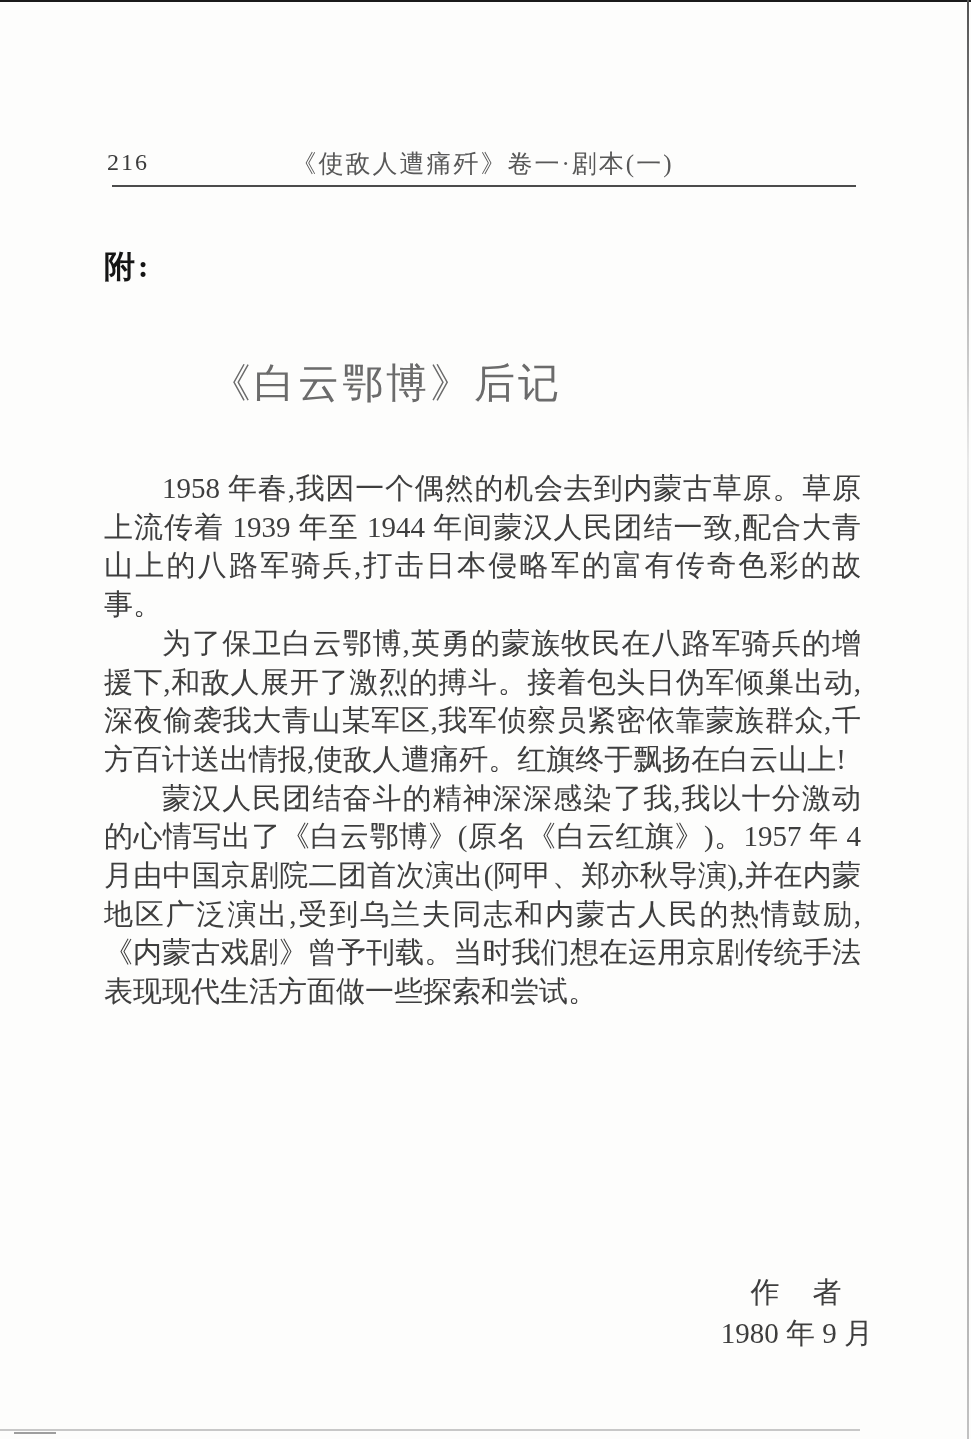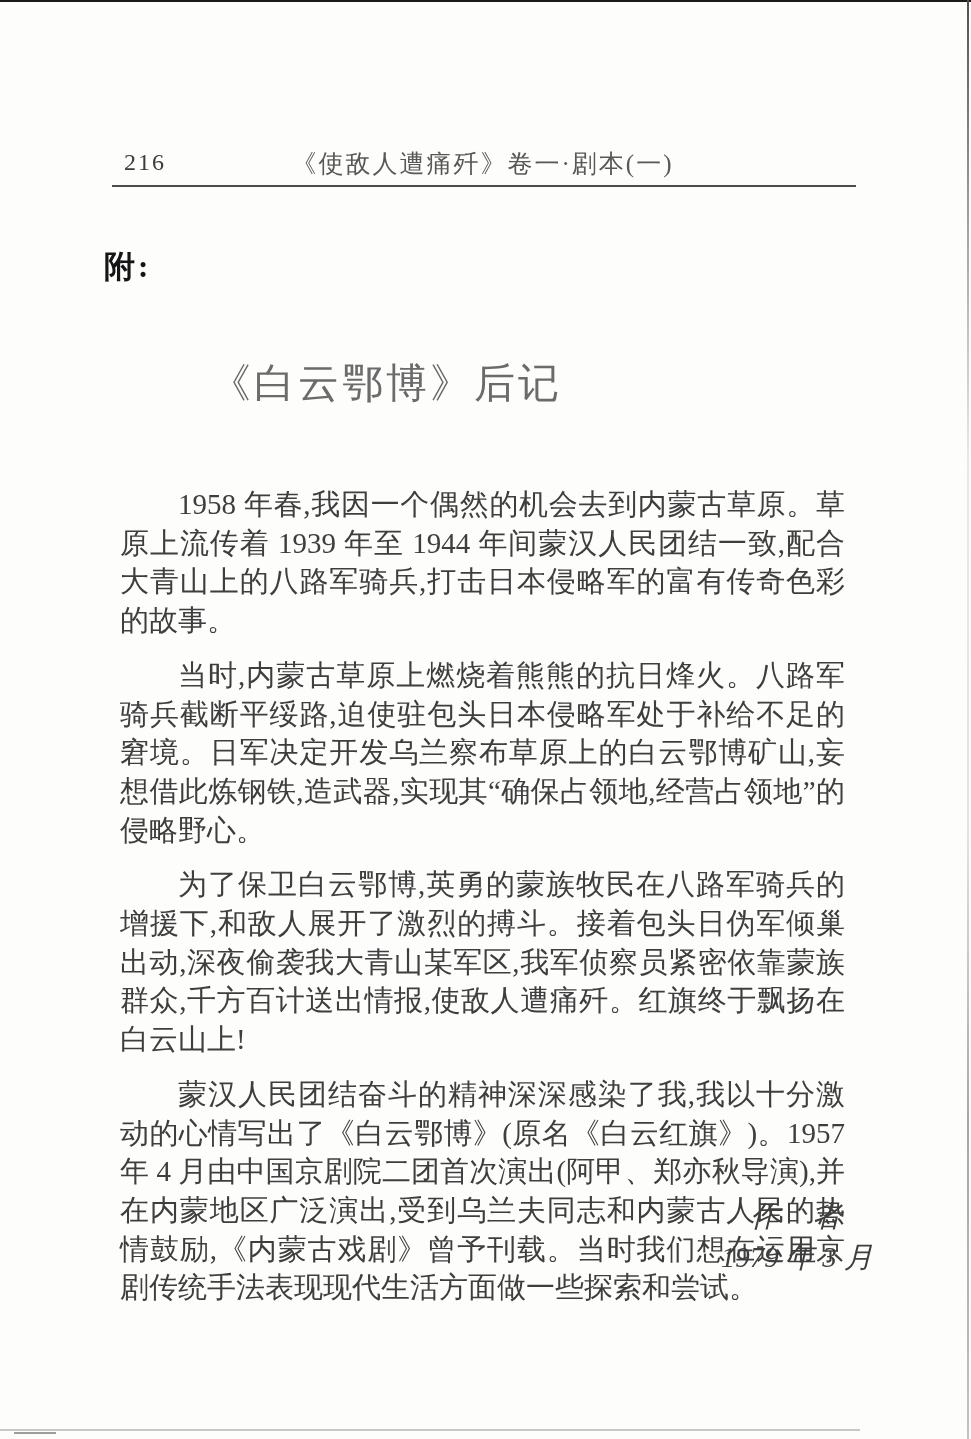--- a/index.html
+++ b/index.html
@@ -7,21 +7,21 @@
     position: relative;
     width: 971px;
     height: 1439px;
     margin: 0 auto;
     background: #fdfdfc;
     overflow: hidden;
     font-family: "Liberation Serif", "DejaVu Serif", serif;
   }
   .header-pagenum {
     position: absolute;
-    left: 124px; top: 149px;
+    left: 107px; top: 149px;
     font-size: 24px;
     color: #3c3c3c;
     letter-spacing: 2px;
   }
   .header-title {
     position: absolute;
     left: 104px; top: 147px;
     width: 757px;
     text-align: center;
     font-size: 25px;
@@ -56,27 +56,26 @@
   }
   .article-body {
     position: absolute;
     left: 104px; top: 469px;
     width: 757px;
     font-size: 29px;
     line-height: 38.7px;
     color: #3e3e3e;
     text-align: justify;
   }
-  .article-body p { margin: 16px; text-indent: 2em; }
+  .article-body p { margin: 0; text-indent: 2em; }
   .signature {
     position: absolute;
-    left: 0; top: 1196px;
+    left: 0; top: 1272px;
     width: 971px;
     text-align: right;
-    font-style: italic;
   }
   .signature-inner {
     display: inline-block;
     margin-right: 98px;
     text-align: center;
     font-size: 29px;
     color: #3e3e3e;
     line-height: 41px;
   }
   .signature-author { letter-spacing: 2px; }
@@ -114,29 +113,28 @@
   <div class="header-title">《使敌人遭痛歼》卷一·剧本(一)</div>
 
   <div class="header-rule"></div>
 
   <div class="attach-label">附:</div>
 
   <h1 class="article-title">《白云鄂博》后记</h1>
 
   <div class="article-body">
     <p>1958 年春,我因一个偶然的机会去到内蒙古草原。草原上流传着 1939 年至 1944 年间蒙汉人民团结一致,配合大青山上的八路军骑兵,打击日本侵略军的富有传奇色彩的故事。</p>
-    <p>当时,内蒙古草原上燃烧着熊熊的抗日烽火。八路军骑兵截断平绥路,迫使驻包头日本侵略军处于补给不足的窘境。日军决定开发乌兰察布草原上的白云鄂博矿山,妄想借此炼钢铁,造武器,实现其“确保占领地,经营占领地”的侵略野心。</p>
     <p>为了保卫白云鄂博,英勇的蒙族牧民在八路军骑兵的增援下,和敌人展开了激烈的搏斗。接着包头日伪军倾巢出动,深夜偷袭我大青山某军区,我军侦察员紧密依靠蒙族群众,千方百计送出情报,使敌人遭痛歼。红旗终于飘扬在白云山上!</p>
     <p>蒙汉人民团结奋斗的精神深深感染了我,我以十分激动的心情写出了《白云鄂博》(原名《白云红旗》)。1957 年 4 月由中国京剧院二团首次演出(阿甲、郑亦秋导演),并在内蒙地区广泛演出,受到乌兰夫同志和内蒙古人民的热情鼓励,《内蒙古戏剧》曾予刊载。当时我们想在运用京剧传统手法表现现代生活方面做一些探索和尝试。</p>
   </div>
 
   <div class="signature">
     <div class="signature-inner">
       <div class="signature-author">作　者</div>
-      <div class="signature-date">1979 年 3 月</div>
+      <div class="signature-date">1980 年 9 月</div>
     </div>
   </div>
 
   <div class="art-top-edge"></div>
   <div class="art-bottom-edge"></div>
   <div class="art-right-edge"></div>
   <div class="art-speck"></div>
 
 </div>
 

